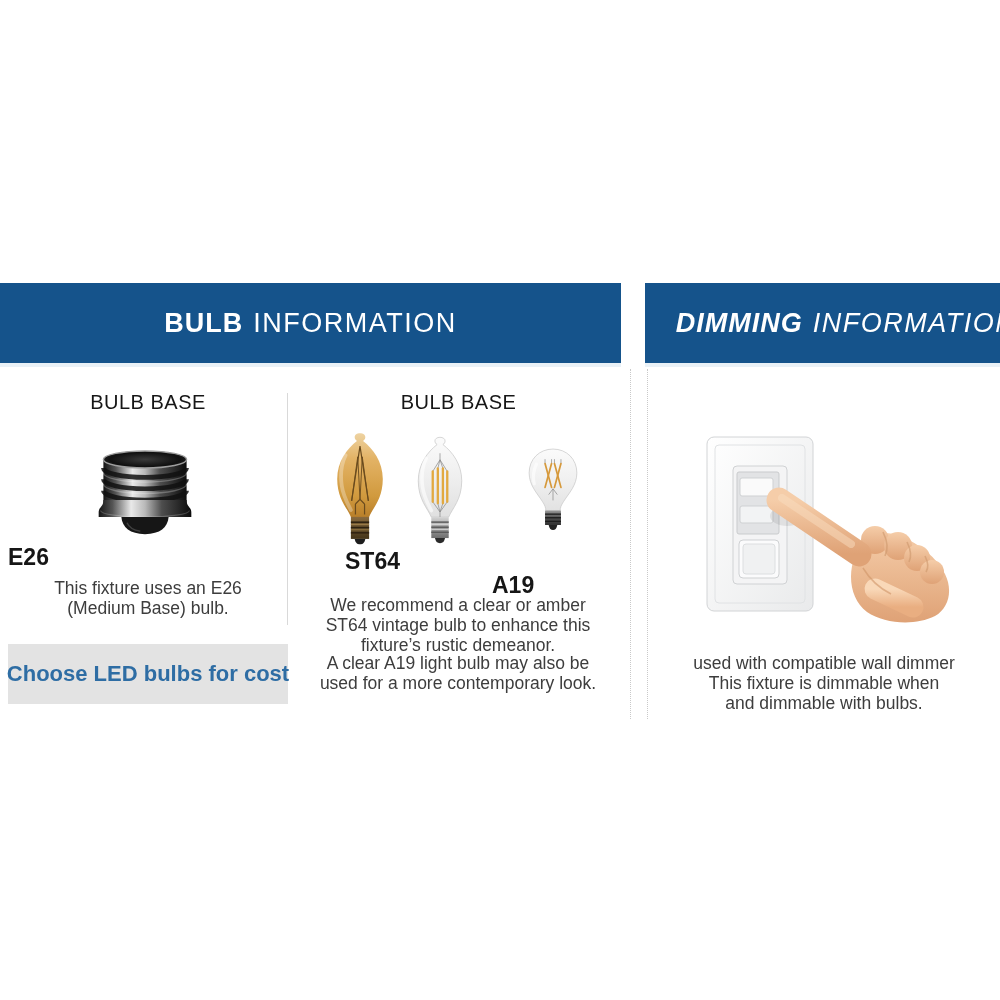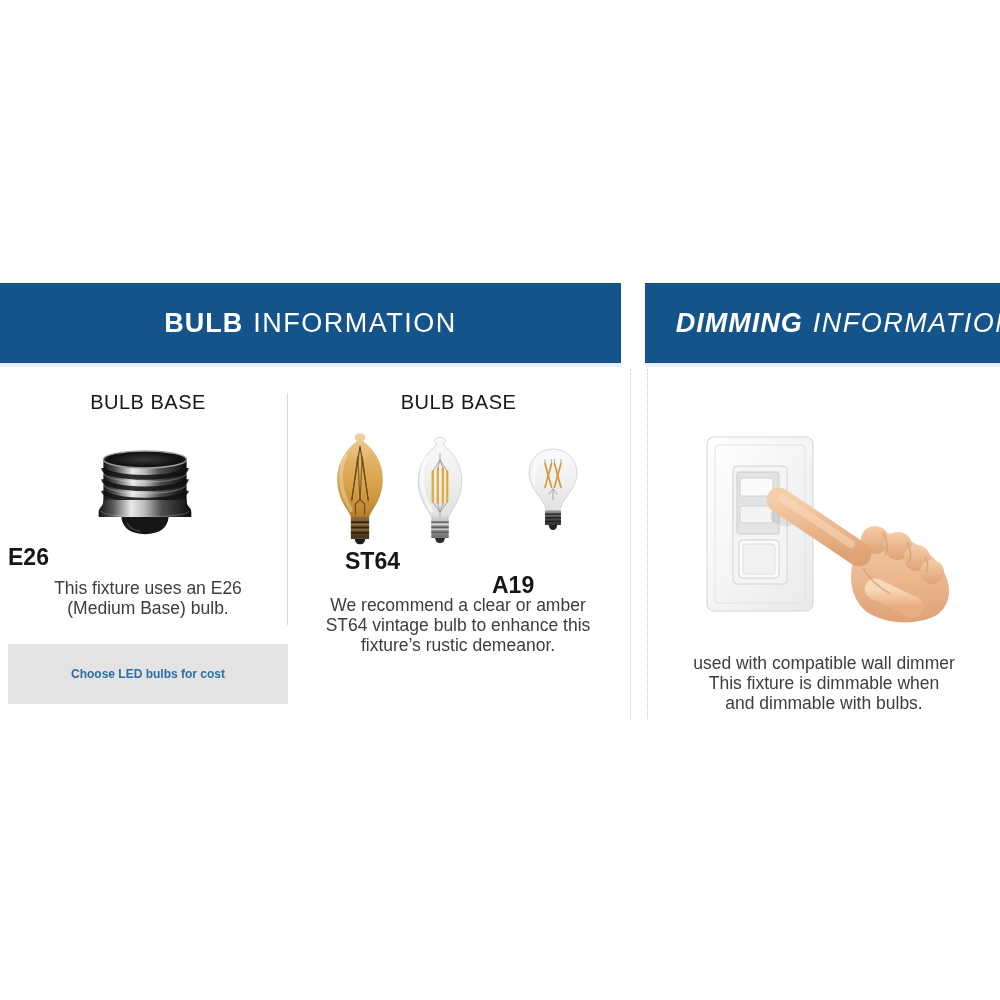--- a/index.html
+++ b/index.html
@@ -34,21 +34,21 @@
              letter-spacing:.5px;color:var(--heading-text);white-space:nowrap;}
   .bulb-label{position:absolute;font-weight:bold;font-size:23px;
               color:var(--heading-text);white-space:nowrap;}
   .body-text{position:absolute;text-align:center;font-size:17.5px;line-height:20px;
              color:var(--body-text);}
   .body-text div{white-space:nowrap;}
 
   .tip-box{position:absolute;left:8px;top:644px;width:280px;height:60px;
            background:var(--tip-background);display:flex;flex-direction:column;
            align-items:center;justify-content:center;color:var(--tip-text);
-           font-weight:bold;font-size:12px;line-height:22px;}
+           font-weight:bold;font-size:22px;line-height:22px;}
   .tip-box div{white-space:nowrap;}
 
   .art{position:absolute;}
   svg{display:block;width:100%;height:100%;}
 </style>
 </head>
 <body>
 
 <div class="canvas">
 
@@ -224,20 +224,24 @@
   </div>
 
   <div class="bulb-label" style="left:345px;top:548px;width:120px;">ST64</div>
   <div class="bulb-label" style="left:492px;top:564px;width:120px;margin-top:8px;">A19</div>
 
   <div class="body-text" style="left:293px;top:595px;width:330px;">
     <div>We recommend a clear or amber</div>
     <div>ST64 vintage bulb to enhance this</div>
     <div>fixture’s rustic demeanor.</div>
   </div>
+  <div class="body-text" style="left:293px;top:653px;width:330px;">
+    <div>A clear A19 light bulb may also be</div>
+    <div>used for a more contemporary look.</div>
+  </div>
 
 
   <div class="art" style="left:695px;top:436px;width:298px;height:189px;">
     <svg viewBox="0 0 298 189">
       <defs>
         <linearGradient id="dimP" x1="0" y1="0" x2="1" y2="1">
           <stop offset="0" stop-color="#ffffff"></stop>
             <stop offset="1" stop-color="#e9eaeb"></stop>
         </linearGradient>
         <linearGradient id="skin" x1="0" y1="0" x2="0" y2="1">

